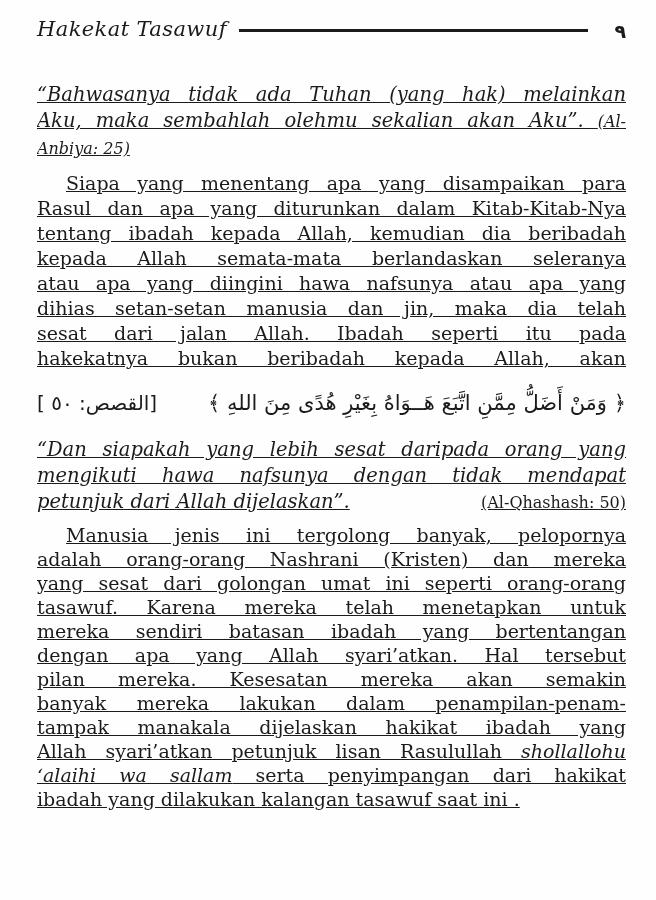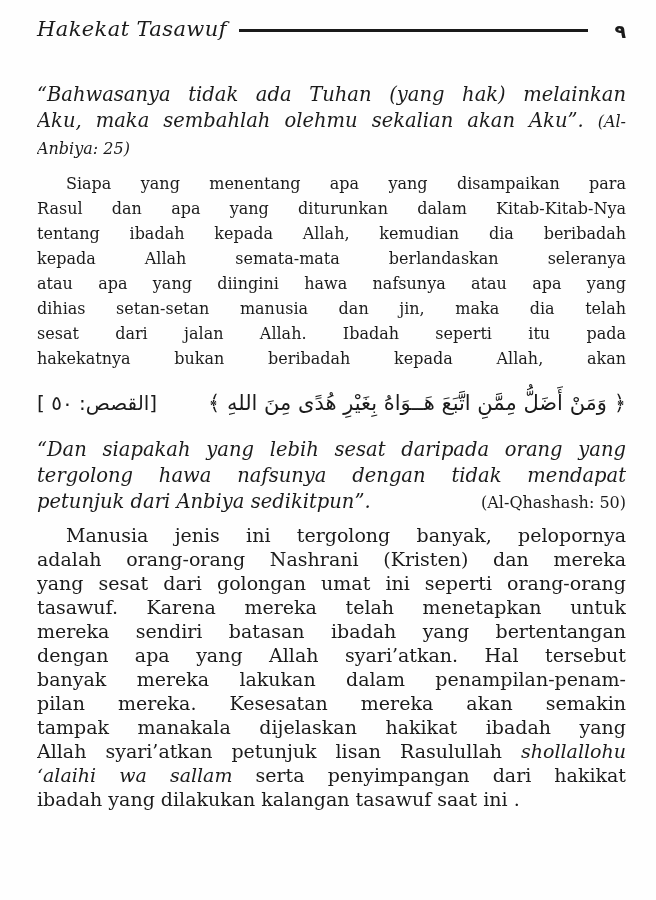--- a/index.html
+++ b/index.html
@@ -34,38 +34,38 @@
     background: #1a1a1a;
     margin: 2px 26px 0 12px;
   }
   .pagenum {
     font-family: "DejaVu Sans", sans-serif;
     font-weight: bold;
     font-size: 19px;
     margin-top: 4px;
   }
   
-  .block { overflow: hidden; }
+  .block { overflow: hidden; text-decoration: underline; }
   .tline {
     text-align: justify;
     text-align-last: justify;
     min-width: 0;
   }
   .tline.last { text-align-last: auto; }
   .tline.split {
     display: flex;
     justify-content: space-between;
     align-items: baseline;
   }
   .indent .tline:first-child { text-indent: 29px; }
 
   .block-quote { font-style: italic; font-size: 19.5px; }
   .block-quote .tline { line-height: 26px; }
 
-  .block-body  { font-size: 16px; }
+  .block-body  { font-size: 19px; }
   .block-body .tline { line-height: 25px; }
 
   .block-body4 { font-size: 19px; }
   .block-body4 .tline { line-height: 24px; }
 
   .seg-fn  { font-size: 16px; font-style: italic; }
   .seg-it  { font-style: italic; }
   .seg-fnr { font-size: 16px; font-style: normal; }
 
   
@@ -112,34 +112,34 @@
         <div class="tline" data-name="text-line"><span class="seg-r" data-name="text-segment">dihias setan-setan manusia dan jin, maka dia telah</span></div>
         <div class="tline" data-name="text-line"><span class="seg-r" data-name="text-segment">sesat dari jalan Allah. Ibadah seperti itu pada</span></div>
         <div class="tline" data-name="text-line"><span class="seg-r" data-name="text-segment">hakekatnya bukan beribadah kepada Allah, akan</span></div>
       </div>
       <div data-name="quran-verse-line" class="arabic-line">
         <span class="arabic-verse" data-name="quran-verse-text">﴿ وَمَنْ أَضَلُّ مِمَّنِ اتَّبَعَ هَــوَاهُ بِغَيْرِ هُدًى مِنَ اللهِ ﴾</span>
         <span class="arabic-ref" data-name="quran-verse-reference">[القصص: ٥٠ ]</span>
       </div>
       <div data-name="quote-al-qhashash" class="block block-quote">
         <div class="tline" data-name="text-line"><span class="seg-q" data-name="text-segment">“Dan siapakah yang lebih sesat daripada orang yang</span></div>
-        <div class="tline" data-name="text-line"><span class="seg-q" data-name="text-segment">tergolong hawa nafsunya dengan tidak mendapat</span></div>
+        <div class="tline" data-name="text-line"><span class="seg-q" data-name="text-segment">mengikuti hawa nafsunya dengan tidak mendapat</span></div>
         <div class="tline last split" data-name="text-line">
-          <span class="seg-q" data-name="text-segment">petunjuk dari Anbiya sedikitpun”.</span>
+          <span class="seg-q" data-name="text-segment">petunjuk dari Allah dijelaskan”.</span>
           <span class="seg-fnr" data-name="text-segment">(Al-Qhashash: 50)</span>
         </div>
       </div>
       <div data-name="para-manusia" class="block block-body4 indent">
         <div class="tline" data-name="text-line"><span class="seg-r" data-name="text-segment">Manusia jenis ini tergolong banyak, pelopornya</span></div>
         <div class="tline" data-name="text-line"><span class="seg-r" data-name="text-segment">adalah orang-orang Nashrani (Kristen) dan mereka</span></div>
         <div class="tline" data-name="text-line"><span class="seg-r" data-name="text-segment">yang sesat dari golongan umat ini seperti orang-orang</span></div>
         <div class="tline" data-name="text-line"><span class="seg-r" data-name="text-segment">tasawuf. Karena mereka telah menetapkan untuk</span></div>
         <div class="tline" data-name="text-line"><span class="seg-r" data-name="text-segment">mereka sendiri batasan ibadah yang bertentangan</span></div>
         <div class="tline" data-name="text-line"><span class="seg-r" data-name="text-segment">dengan apa yang Allah syari’atkan. Hal tersebut</span></div>
+        <div class="tline" data-name="text-line"><span class="seg-r" data-name="text-segment">pilan mereka. Kesesatan mereka akan semakin</span></div>
         <div class="tline" data-name="text-line"><span class="seg-r" data-name="text-segment">banyak mereka lakukan dalam penampilan-penam-</span></div>
-        <div class="tline" data-name="text-line"><span class="seg-r" data-name="text-segment">pilan mereka. Kesesatan mereka akan semakin</span></div>
         <div class="tline" data-name="text-line"><span class="seg-r" data-name="text-segment">tampak manakala dijelaskan hakikat ibadah yang</span></div>
         <div class="tline" data-name="text-line"><span class="seg-r" data-name="text-segment">Allah syari’atkan petunjuk lisan Rasulullah </span><span class="seg-it" data-name="text-segment">shollallohu</span></div>
         <div class="tline" data-name="text-line"><span class="seg-it" data-name="text-segment">‘alaihi wa sallam</span><span class="seg-r" data-name="text-segment"> serta penyimpangan dari hakikat</span></div>
         <div class="tline last" data-name="text-line"><span class="seg-r" data-name="text-segment">ibadah yang dilakukan kalangan tasawuf saat ini .</span></div>
       </div>
     </main>
 </div>
 
 </body></html>

